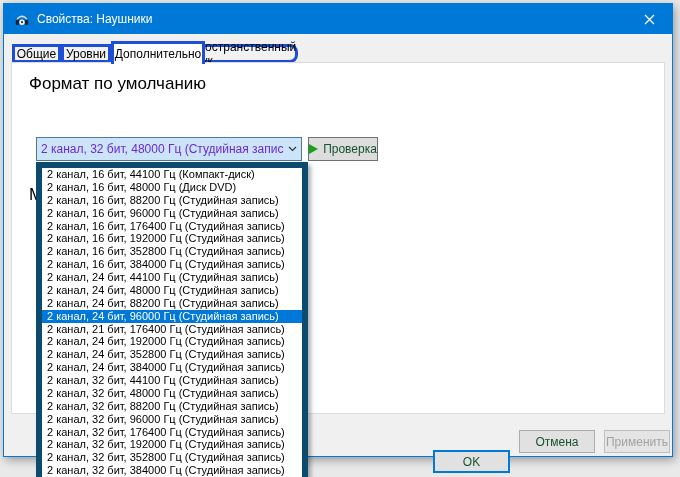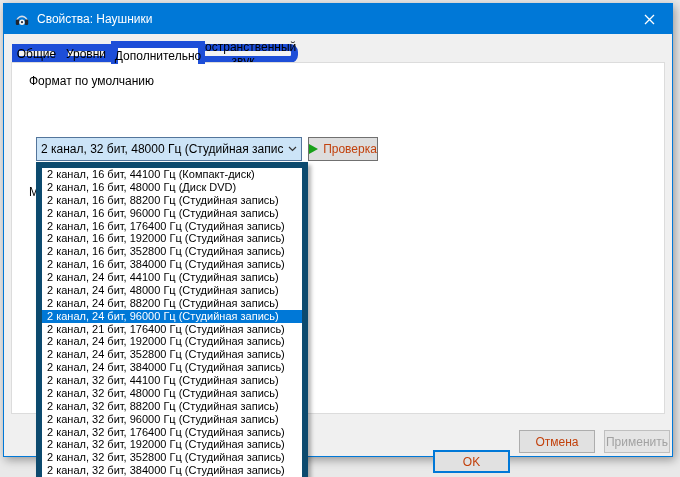--- a/index.html
+++ b/index.html
@@ -10,38 +10,38 @@
           border:1px solid var(--accent,#0078d7);background:#f0f0f0;
           box-shadow:2px 3px 9px rgba(0,0,0,.35);}
   .titlebar{position:absolute;left:0;top:0;width:100%;height:30px;background:var(--accent,#0078d7);
             display:flex;align-items:center;}
   .title-icon{width:16px;height:16px;margin-left:10px;margin-right:7px;}
   .title-text{color:#ffffff;font-size:12px;}
   .close-btn{position:absolute;right:0;top:0;width:46px;height:30px;display:flex;
              align-items:center;justify-content:center;cursor:default;}
   
   .tab{position:absolute;font-size:12px;color:#000;background:#f0f0f0;
-       border:7px solid #1d4ed8;display:flex;align-items:center;justify-content:center;box-sizing:border-box;text-align:center;}
+       border:3px solid #1d4ed8;display:flex;align-items:center;justify-content:center;box-sizing:border-box;}
   .tab.inactive{top:44px;height:19px;background:#f2f2f2;}
   .tab.active{top:41px;height:23px;background:#ffffff;border-bottom:none;z-index:3;}
   
   .page{position:absolute;left:11px;top:62px;width:652px;height:350px;background:#ffffff;
         border:1px solid #dcdcdc;z-index:1;}
   .groupbox{position:absolute;border:1px solid #d8dadc;background:transparent;}
-  .group-label{position:absolute;font-size:12px;color:#000;background:#ffffff;padding:0 3px;z-index:2;}
+  .group-label{position:absolute;font-size:17px;color:#000;background:#ffffff;padding:0 3px;z-index:2;}
   .desc{position:absolute;font-size:12px;color:#000;}
   .frag{position:absolute;font-size:12px;color:#000;white-space:nowrap;}
   
   .combobox{position:absolute;left:36px;top:137px;width:266px;height:24px;box-sizing:border-box;
             background:var(--combo-fill,#cce4f7);border:1px solid #53759b;display:flex;align-items:center;z-index:2;}
-  .combobox-text{flex:1;font-size:12px;color:#000000;padding-left:4px;white-space:nowrap;overflow:hidden;}
+  .combobox-text{flex:1;font-size:12px;color:#6d28d9;padding-left:4px;white-space:nowrap;overflow:hidden;}
   .combo-chevron{width:18px;height:100%;display:flex;align-items:center;justify-content:center;}
   
   .win-btn{position:absolute;box-sizing:border-box;background:#dddddd;border:1px solid #8a8a8a;
-           font-size:12px;color:#c2410c;display:flex;align-items:center;justify-content:center;}
+           font-size:12px;color:#14532d;display:flex;align-items:center;justify-content:center;}
   .test-btn{left:308px;top:137px;width:70px;height:24px;gap:5px;z-index:2;border-color:#707070;}
   .play-tri{width:0;height:0;border-left:9px solid var(--play-green,#18a018);
             border-top:5px solid transparent;border-bottom:5px solid transparent;}
   .default-btn-partial{left:28px;top:385px;width:80px;height:21px;background:#e1e1e1;border-color:#adadad;}
   .footer-btn{top:430px;height:23px;background:#e1e1e1;border:1px solid #adadad;z-index:2;}
   .footer-btn.ok{left:433px;width:77px;border:2px solid var(--accent,#0078d7);margin-top:20px;}
   .footer-btn.cancel{left:519px;width:76px;}
   .footer-btn.apply{left:604px;width:66px;color:#a2a2a2;background:#e5e5e5;border-color:#bfbfbf;}
   
   .dropdown-list{position:absolute;left:36px;top:162px;width:260px;height:309px;background:#ffffff;

